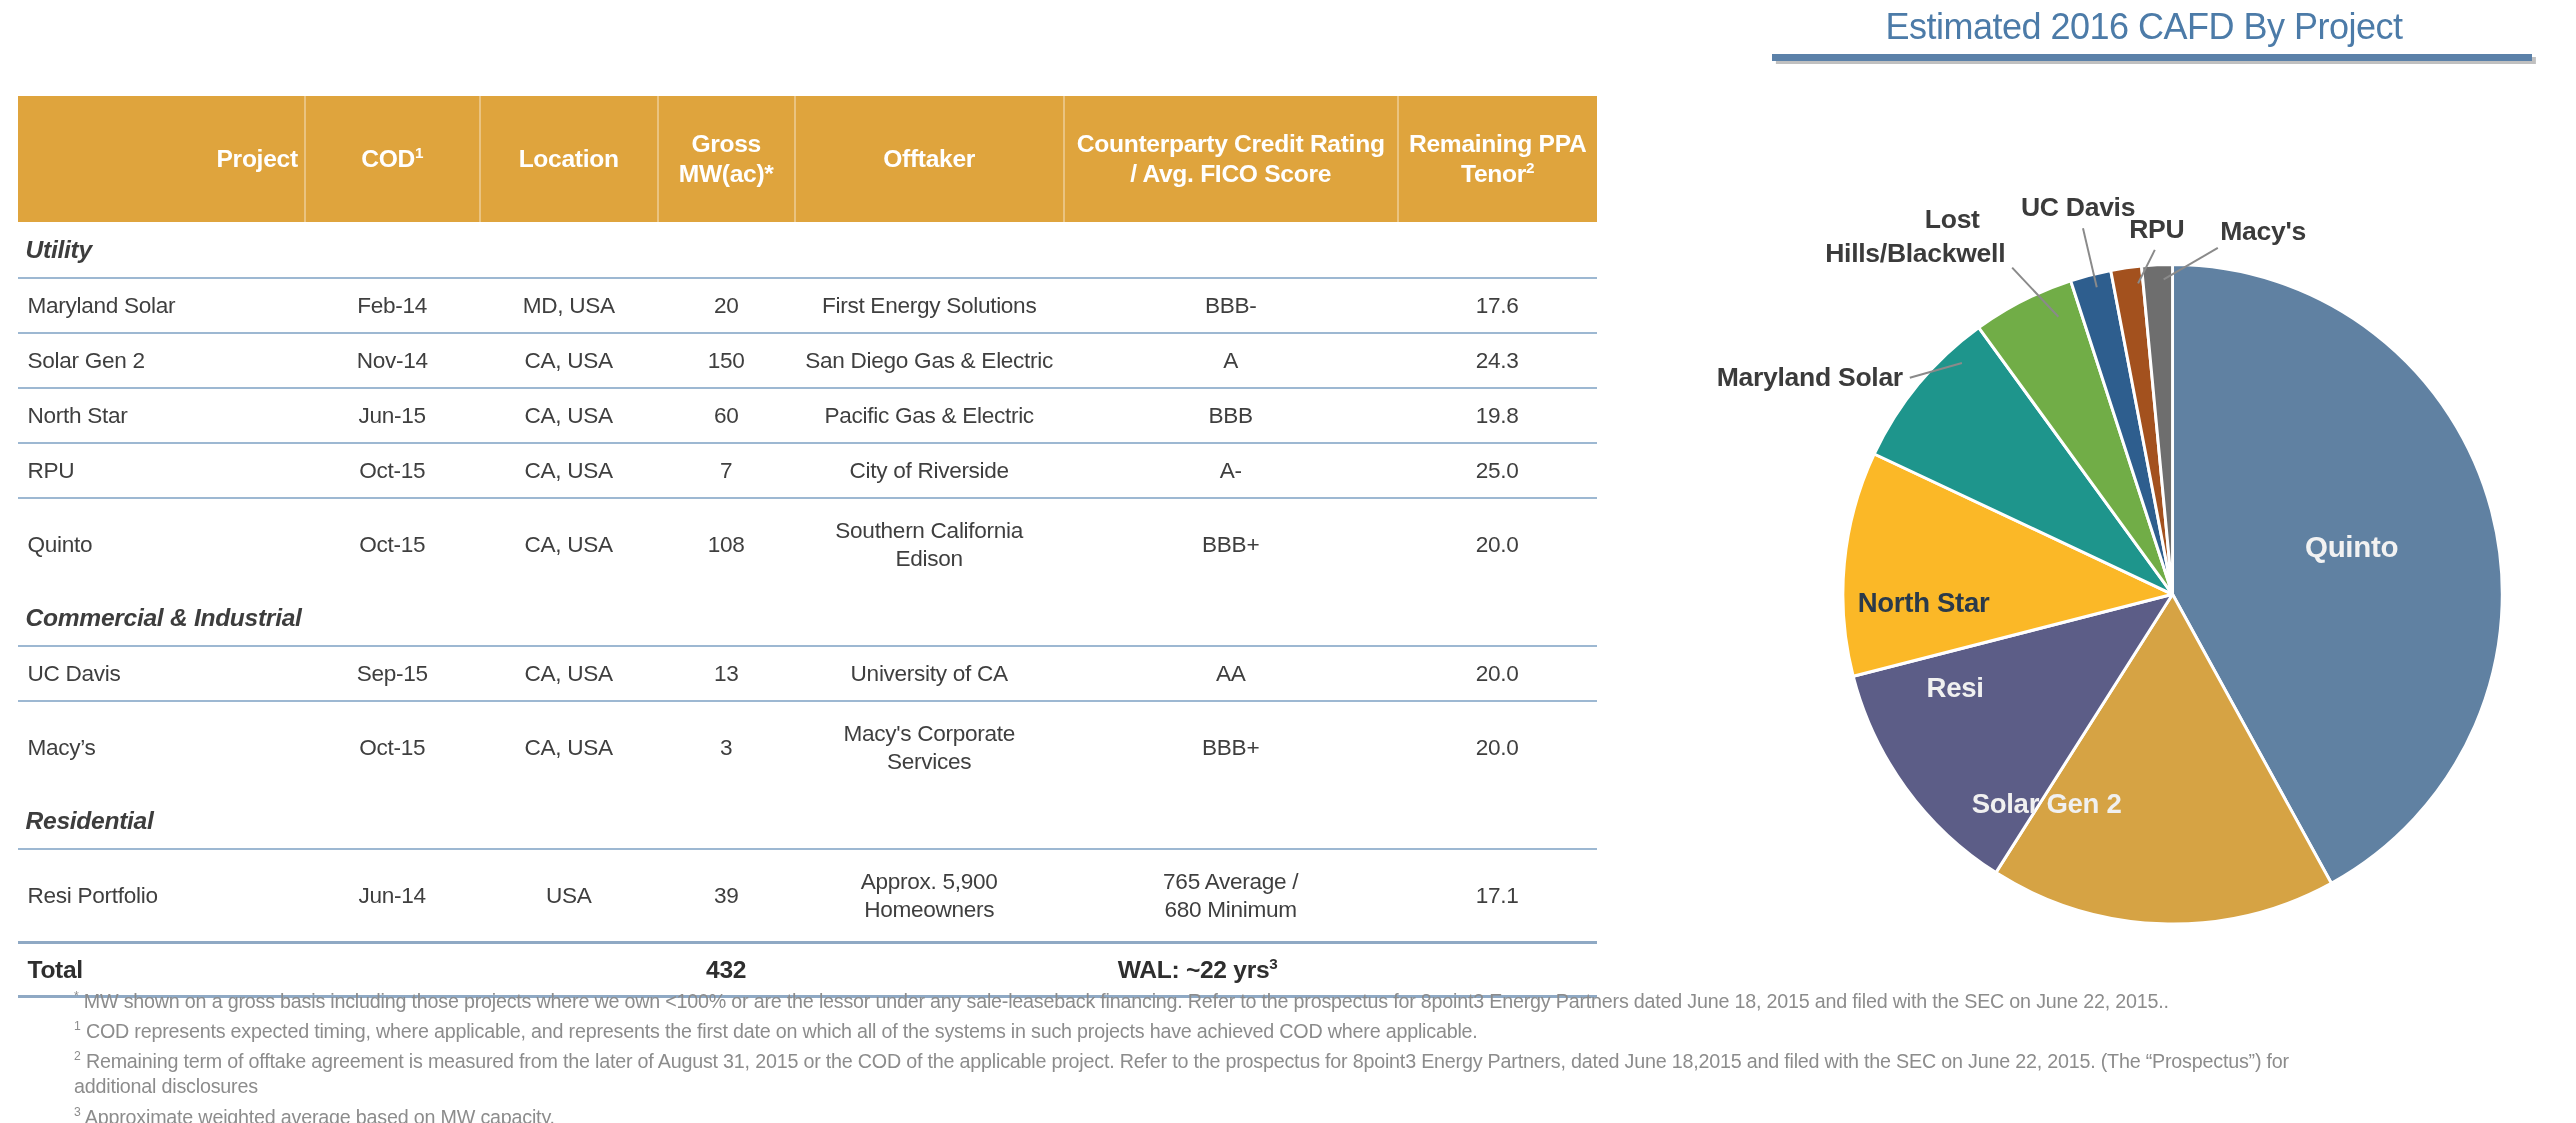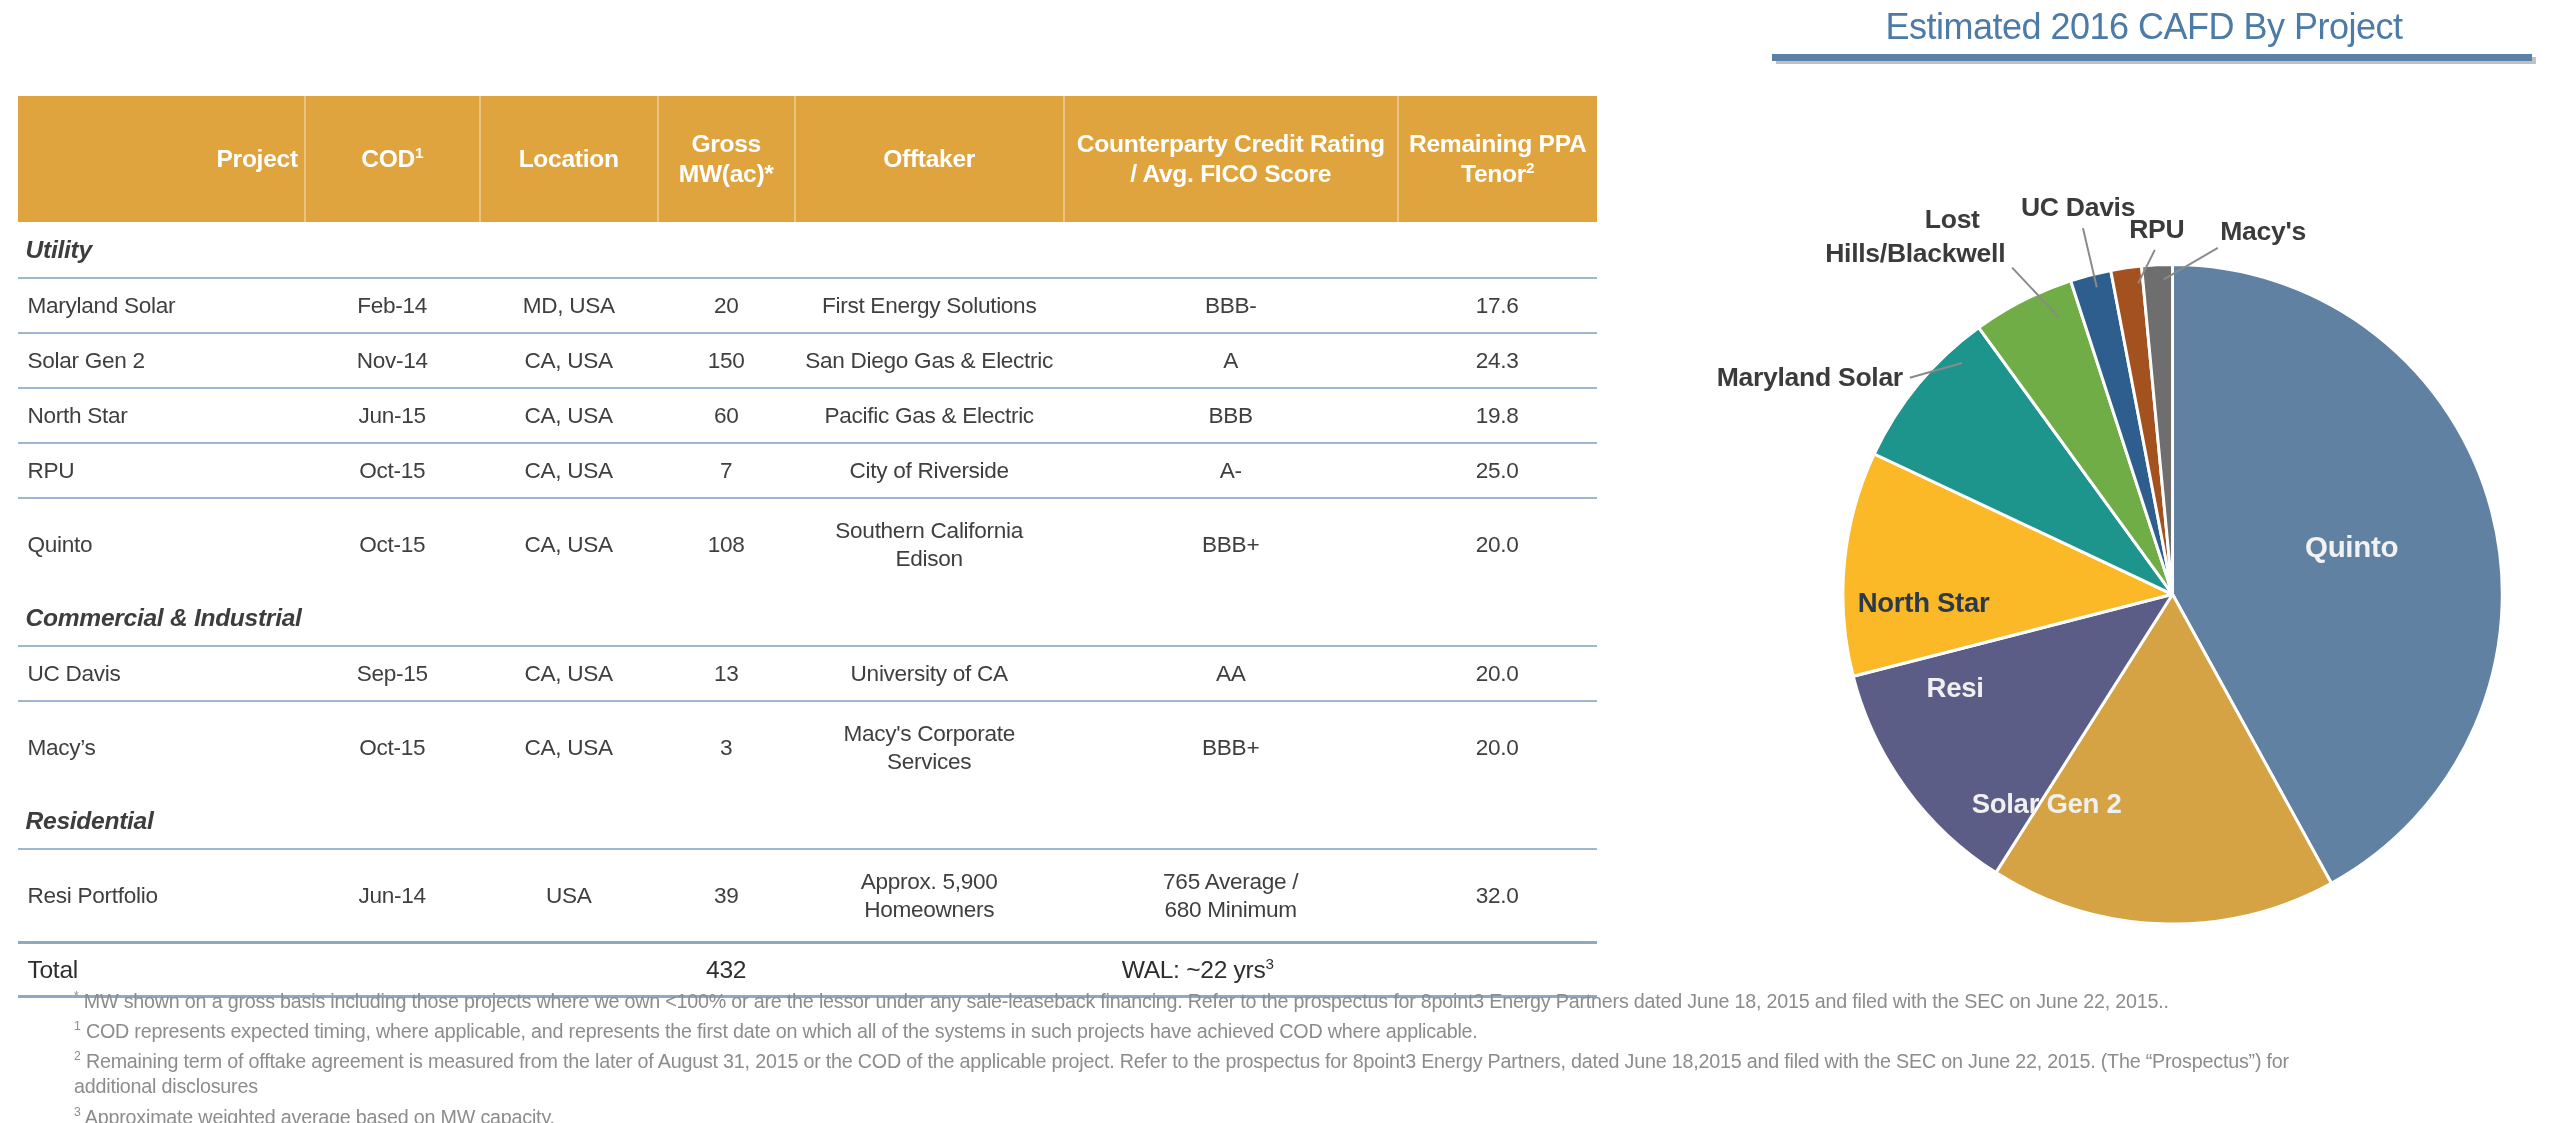--- a/index.html
+++ b/index.html
@@ -24,21 +24,21 @@
   }
   .projects-table tr.data td{height:49px;border-bottom:2px solid #9DB8D2;}
   .projects-table tr.data td:first-child{text-align:left;padding-left:9.8px;}
   .projects-table tr.data.tall td{height:87px;}
   .projects-table tr.data.noline td{border-bottom:none;}
   .projects-table tr.section td{
     height:51px;text-align:left;padding-left:7.9px;font-weight:bold;font-style:italic;
     font-size:24.6px;color:#3d3d3d;border-bottom:2px solid #9DB8D2;
   }
   .projects-table tr.total td{
-    height:47px;font-weight:normal;font-size:24.6px;color:#2e2e2e;
+    height:47px;font-weight:bold;font-size:24.6px;color:#2e2e2e;
     border-top:3.9px solid #8FA9C4;border-bottom:3.9px solid #8FA9C4;
   }
   .projects-table tr.total td.t-label{text-align:left;padding-left:9.8px;}
   .projects-table tr.total td.t-wal{padding-right:0px;}
   sup{font-size:0.62em;}
   
   .chart-title{
     position:absolute;left:1712px;top:5.9px;width:864px;text-align:center;
     font-size:36px;font-weight:normal;color:#4C7BA8;letter-spacing:-0.5px;
   }
@@ -160,21 +160,21 @@
       </tr>
       <tr class="data tall noline">
         <td>Resi Portfolio</td>
         <td>Jun-14</td>
         <td>USA</td>
         <td>39</td>
         <td>Approx. 5,900
 Homeowners</td>
         <td>765 Average /
 680 Minimum</td>
-        <td>32.0</td>
+        <td>17.1</td>
       </tr>
       <tr class="total">
         <td colspan="3" class="t-label">Total</td>
         <td>432</td>
         <td colspan="3" class="t-wal">WAL: ~22 yrs<sup>3</sup></td>
       </tr>
     </tbody>
 </table>
 
 <svg class="pie-svg" width="864" height="866" viewBox="0 0 878 880" xmlns="http://www.w3.org/2000/svg">

